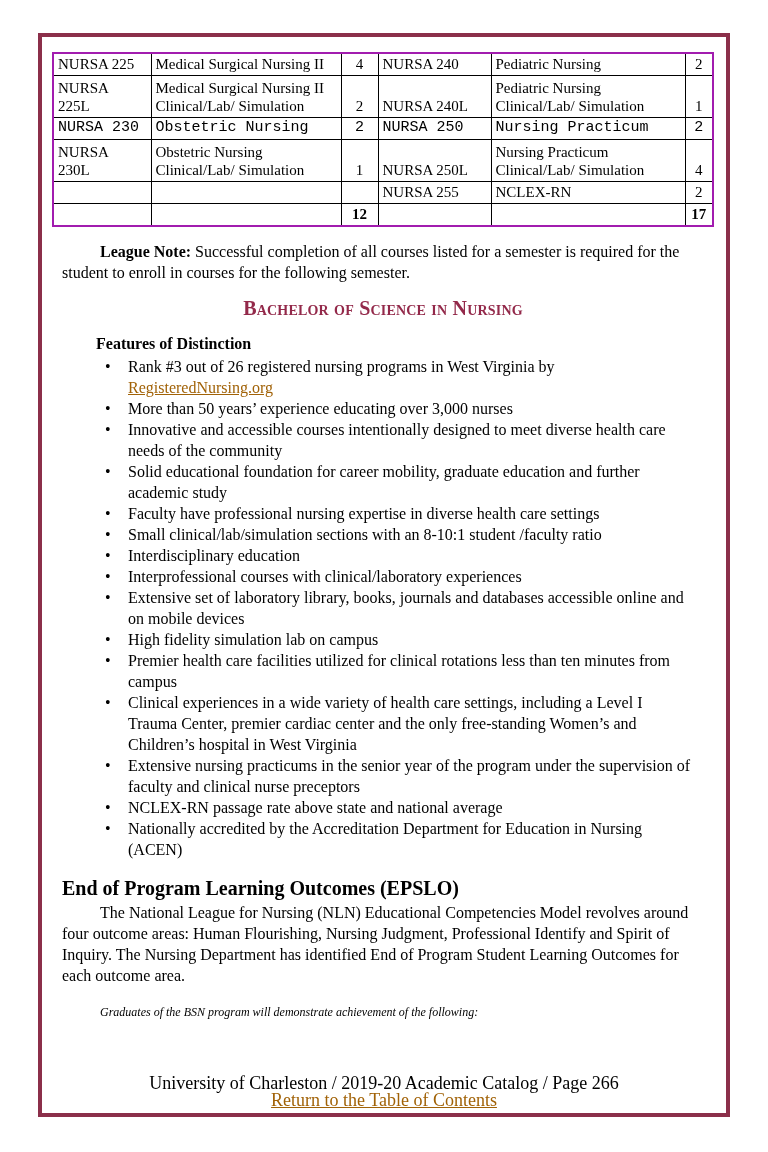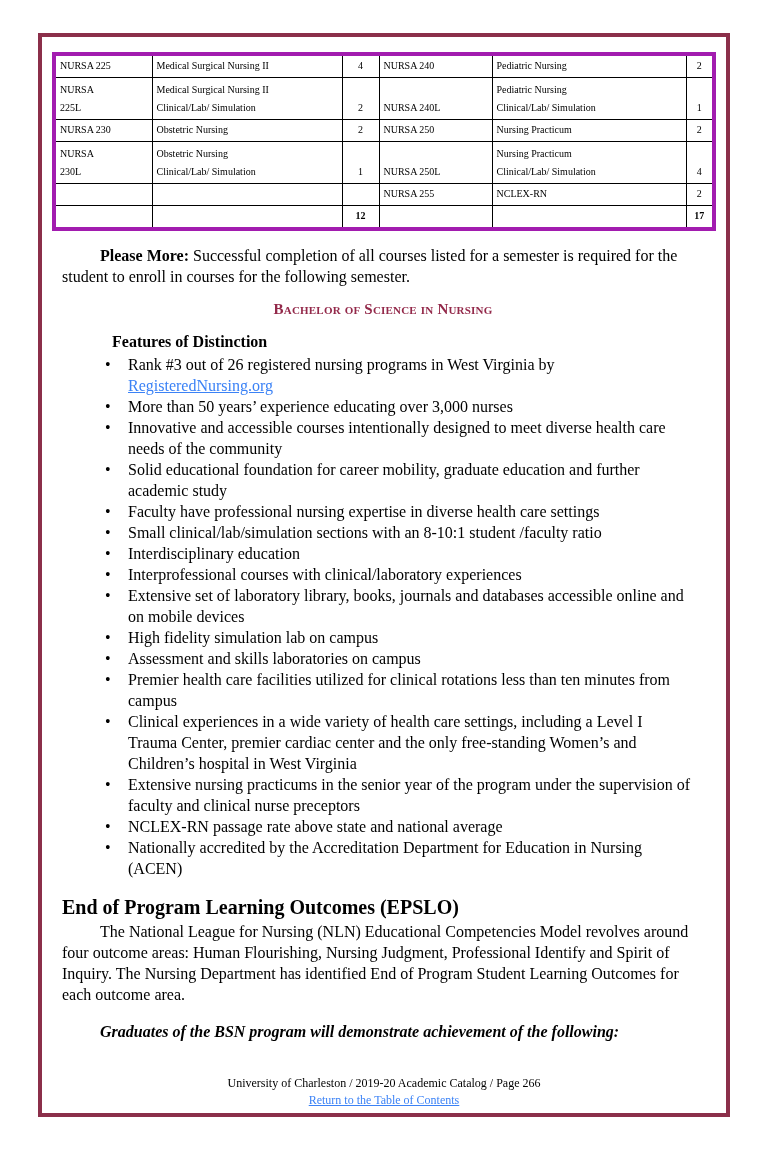--- a/index.html
+++ b/index.html
@@ -10,53 +10,53 @@
   }
   .page-frame {
     position:absolute; left:38px; top:33px; width:692px; height:1084px;
     border:4px solid #8B2F4A;
   }
   .content { position:absolute; inset:0; padding:15px 12px 0 10px; }
 
   
   table.course-table {
     border-collapse:collapse; width:660px; table-layout:fixed;
-    font-size:10px; line-height:18px; border:4px solid #a21caf;
+    font-size:15px; line-height:18px; border:2px solid #a21caf;
   }
   table.course-table td {
     border:1px solid #000; vertical-align:bottom;
     padding:1px 4px 2px 4px; overflow:hidden;
   }
   td.code, td.name { white-space:pre-line; }
   td.credits { text-align:center; }
   td.total { font-weight:bold; }
-  tr.r1 { height:20px; } tr.r2 { height:42px; } tr.r3 { height:20px; }
+  tr.r1 { height:20px; } tr.r2 { height:42px; } tr.r3 { height:20px;font-family:Liberation Mono, monospace; }
   tr.r4 { height:42px; } tr.r5 { height:21px; } tr.r6 { height:21px; }
 
   
   .para { font-size:16px; line-height:21px; margin:14px 12px 0 10px; text-indent:38px; }
   .note-label { font-weight:bold; }
   .program-heading {
     margin:14px 0 0 0; text-align:center; font-variant:small-caps;
-    font-weight:bold; font-size:15px; color:#93294A; letter-spacing:0.2px;
+    font-weight:bold; font-size:20px; color:#93294A; letter-spacing:0.2px;
   }
-  .features-heading { font-size:16px; line-height:21px; font-weight:bold; margin:13px 12px 0 60px; }
+  .features-heading { font-size:16px; line-height:21px; font-weight:bold; margin:13px 12px 0 44px; }
   ul.features { list-style:none; margin:2px 22px 0 51px; padding:0; font-size:16px; line-height:21px; }
   ul.features li { position:relative; padding-left:25px; }
   ul.features li::before { content:"\2022"; position:absolute; left:2px; top:0; }
-  a.link { color:#3b82f6; text-decoration:underline; cursor:pointer; }
+  a.link { color:#a16207; text-decoration:underline; cursor:pointer; }
   .epslo-heading { font-size:20px; line-height:21px; font-weight:bold; margin:18px 12px 0 10px; }
   .nln-para { margin-top:3px; }
   .graduates {
-    font-size:16px; line-height:21px; font-weight:bold; font-style:italic;
+    font-size:12px; line-height:21px; font-weight:normal; font-style:italic;
     margin:16px 12px 0 48px;
   }
 
   
-  .footer { position:absolute; left:0; right:0; bottom:4px; text-align:center; font-size:12px; line-height:17px; }
+  .footer { position:absolute; left:0; right:0; bottom:4px; text-align:center; font-size:18px; line-height:17px; }
 </style>
 </head>
 <body>
 
 <div class="page-frame">
   <div class="content">
 
     <table class="course-table">
       <colgroup>
         <col style="width:98px">
@@ -117,38 +117,37 @@
           <td class="code"></td>
           <td class="name"></td>
           <td class="credits total">12</td>
           <td class="code"></td>
           <td class="name"></td>
           <td class="credits total">17</td>
         </tr>
       </tbody>
     </table>
 
-    <p class="para"><span class="note-label">Please More:</span><span> Successful completion of all courses listed for a semester is required for the student to enroll in courses for the following semester.</span></p>
+    <p class="para"><span class="note-label">League Note:</span><span> Successful completion of all courses listed for a semester is required for the student to enroll in courses for the following semester.</span></p>
 
     <div class="program-heading">Bachelor of Science in Nursing</div>
 
     <div class="features-heading">Features of Distinction</div>
 
     <ul class="features">
       <li><span>Rank #3 out of 26 registered nursing programs in West Virginia by </span><a class="link">RegisteredNursing.org</a></li>
       <li>More than 50 years’ experience educating over 3,000 nurses</li>
       <li>Innovative and accessible courses intentionally designed to meet diverse health care needs of the community</li>
       <li>Solid educational foundation for career mobility, graduate education and further academic study</li>
       <li>Faculty have professional nursing expertise in diverse health care settings</li>
       <li>Small clinical/lab/simulation sections with an 8-10:1 student /faculty ratio</li>
       <li>Interdisciplinary education</li>
       <li>Interprofessional courses with clinical/laboratory experiences</li>
       <li>Extensive set of laboratory library, books, journals and databases accessible online and on mobile devices</li>
       <li>High fidelity simulation lab on campus</li>
-      <li>Assessment and skills laboratories on campus</li>
       <li>Premier health care facilities utilized for clinical rotations less than ten minutes from campus</li>
       <li>Clinical experiences in a wide variety of health care settings, including a Level I Trauma Center, premier cardiac center and the only free-standing Women’s and Children’s hospital in West Virginia</li>
       <li>Extensive nursing practicums in the senior year of the program under the supervision of faculty and clinical nurse preceptors</li>
       <li>NCLEX-RN passage rate above state and national average</li>
       <li>Nationally accredited by the Accreditation Department for Education in Nursing (ACEN)</li>
     </ul>
 
     <div class="epslo-heading">End of Program Learning Outcomes (EPSLO)</div>
 
     <p class="para nln-para">The National League for Nursing (NLN) Educational Competencies Model revolves around four outcome areas: Human Flourishing, Nursing Judgment, Professional Identify and Spirit of Inquiry. The Nursing Department has identified End of Program Student Learning Outcomes for each outcome area.</p>

